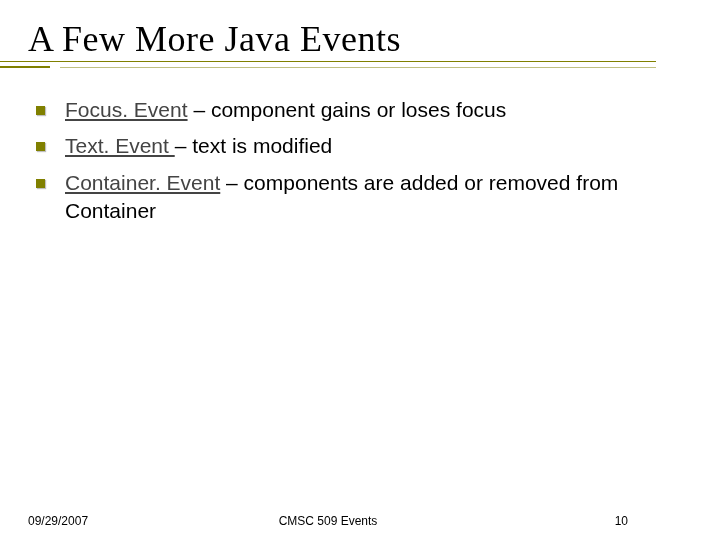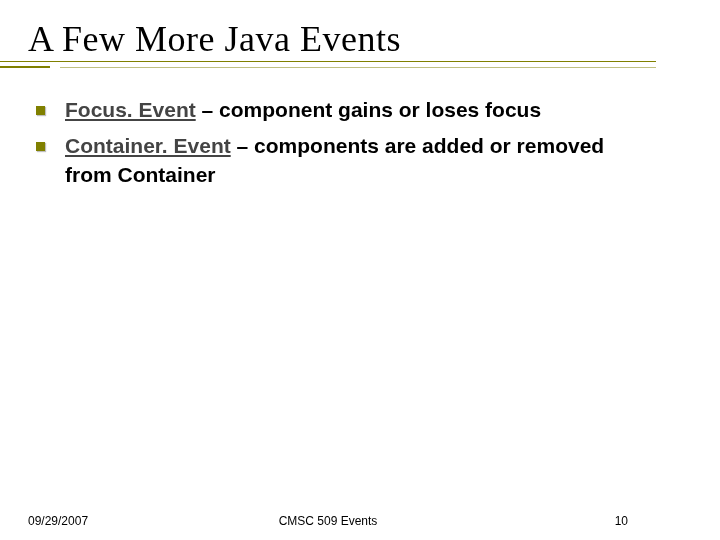--- a/index.html
+++ b/index.html
@@ -5,21 +5,21 @@
   * { box-sizing: border-box; margin: 0; padding: 0; }
   html, body { width: 720px; height: 540px; background: #fff; font-family: "Times New Roman", Times, serif; }
   .slide { width: 656px; height: 540px; position: relative; padding: 18px 28px 50px 28px; }
   .title-wrap { position: relative; padding-bottom: 8px; margin-bottom: 28px; }
   .title { font-size: 36px; font-weight: 400; color: #000; letter-spacing: 0.5px; }
   .rule-outer { position: absolute; left: -28px; right: -28px; height: 0; }
   .rule-top { border-top: 1px solid #808000; bottom: 6px; }
   .rule-short { border-top: 2px solid #808000; bottom: 0; left: -28px; width: 50px; position: absolute; height: 0; }
   .rule-bottom-gap { position: absolute; left: 32px; right: -28px; bottom: 0; border-top: 1px solid #c0c080; height: 0; }
   .content { padding-left: 8px; }
-  ul.bullets { list-style: none; font-weight: bold; }
+  ul.bullets { list-style: none; }
   ul.bullets li { display: flex; align-items: flex-start; margin-bottom: 8px; font-family: Arial, Helvetica, sans-serif; font-size: 21px; line-height: 1.35; color: #000; }
   .bullet-mark { width: 9px; height: 9px; background: #808000; flex: 0 0 auto; margin-top: 10px; margin-right: 20px; box-shadow: 1px 1px 1px rgba(0,0,0,0.25); }
   .item-text { flex: 1 1 auto; }
   .term { text-decoration: underline; color: #444; }
   .dash { }
   .footer { position: absolute; left: 28px; right: 28px; bottom: 12px; display: flex; justify-content: space-between; align-items: baseline; color: #000000; font-family: Arial, Helvetica, sans-serif; font-size: 12px; }
   .footer .center { position: absolute; left: 0; right: 0; text-align: center; }
   .footer .right { margin-left: auto; }
 </style>
 </head>
@@ -37,20 +37,26 @@
     <ul class="bullets">
       <li>
         <span class="bullet-mark"></span>
         <span class="item-text">
           <span class="term">Focus. Event</span><span class="dash"> – component gains or loses focus</span>
         </span>
       </li>
       <li>
         <span class="bullet-mark"></span>
         <span class="item-text">
+          <span class="term">Text. Event </span><span class="dash">– text is modified</span>
+        </span>
+      </li>
+      <li>
+        <span class="bullet-mark"></span>
+        <span class="item-text">
           <span class="term">Container. Event</span><span class="dash"> – components are added or removed from Container</span>
         </span>
       </li>
     </ul>
   </div>
 
   <div class="footer">
     <span>09/29/2007</span>
     <span class="center">CMSC 509 Events</span>
     <span class="right">10</span>

